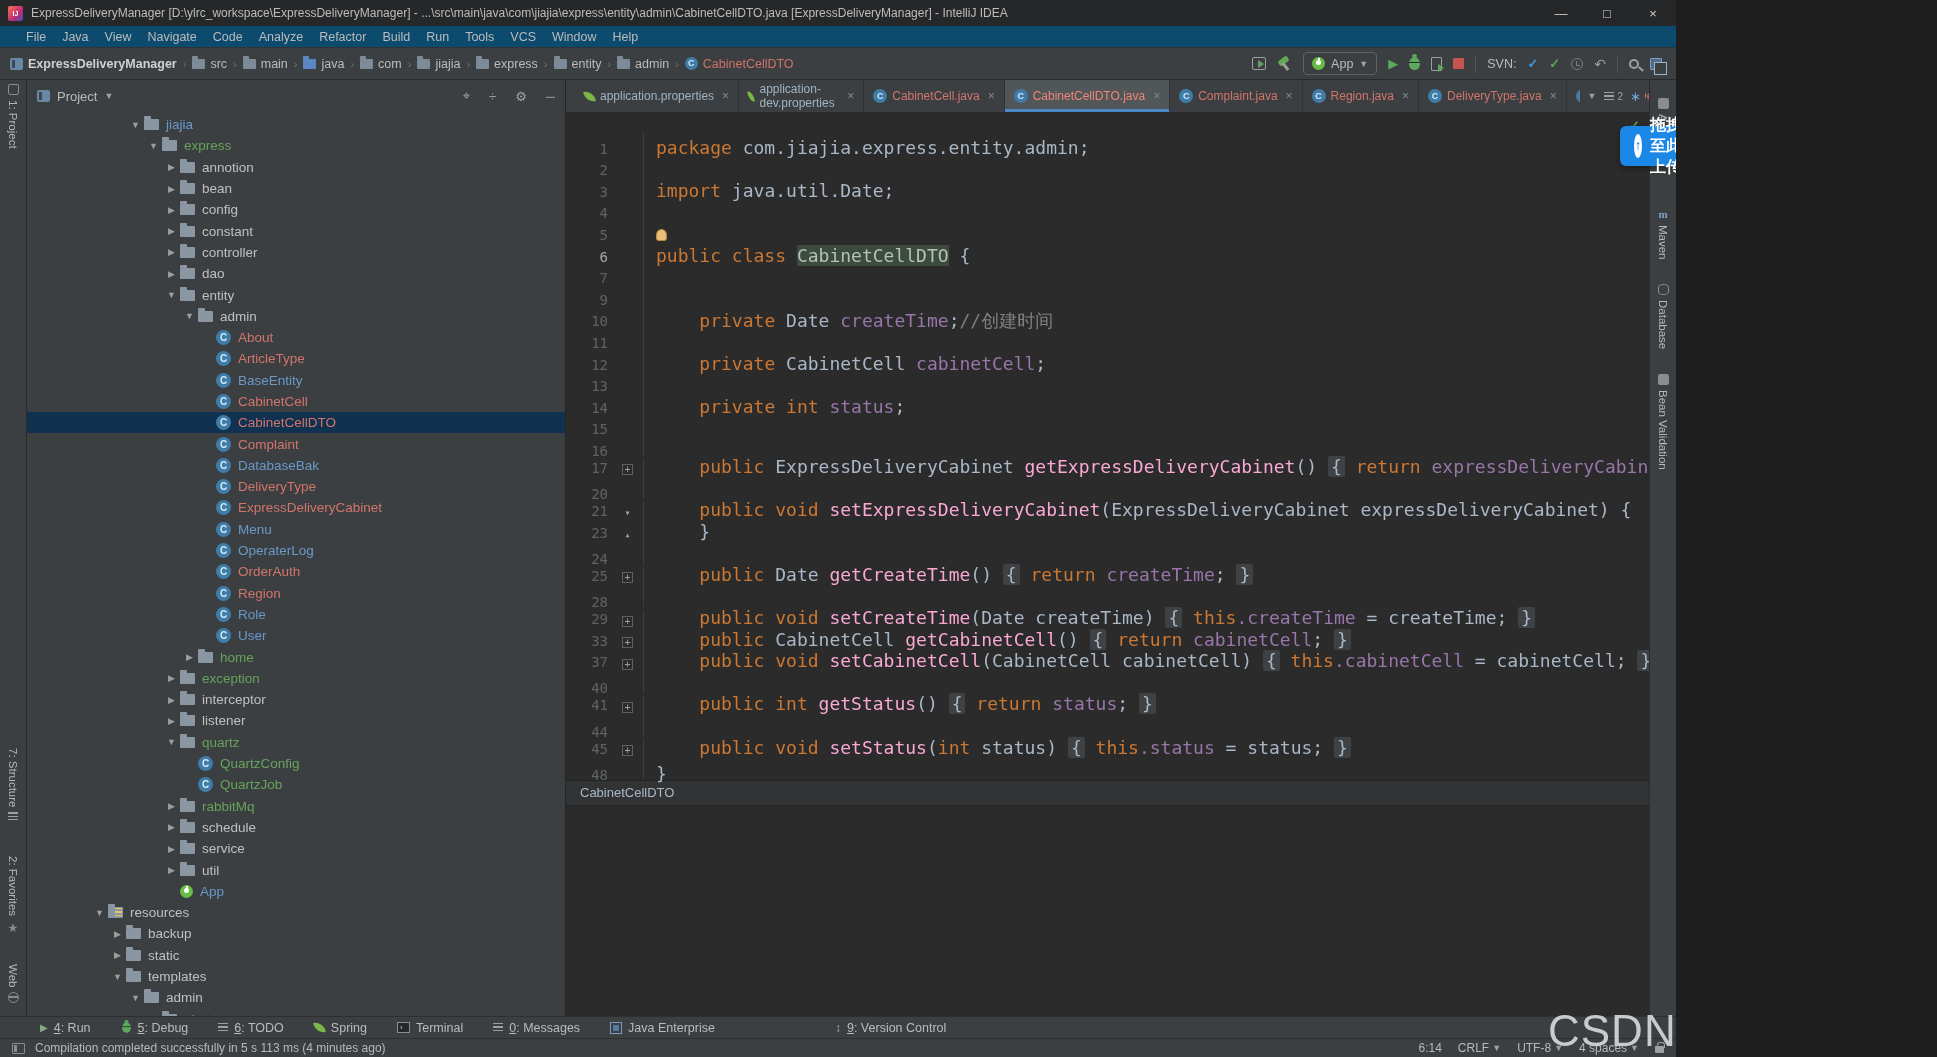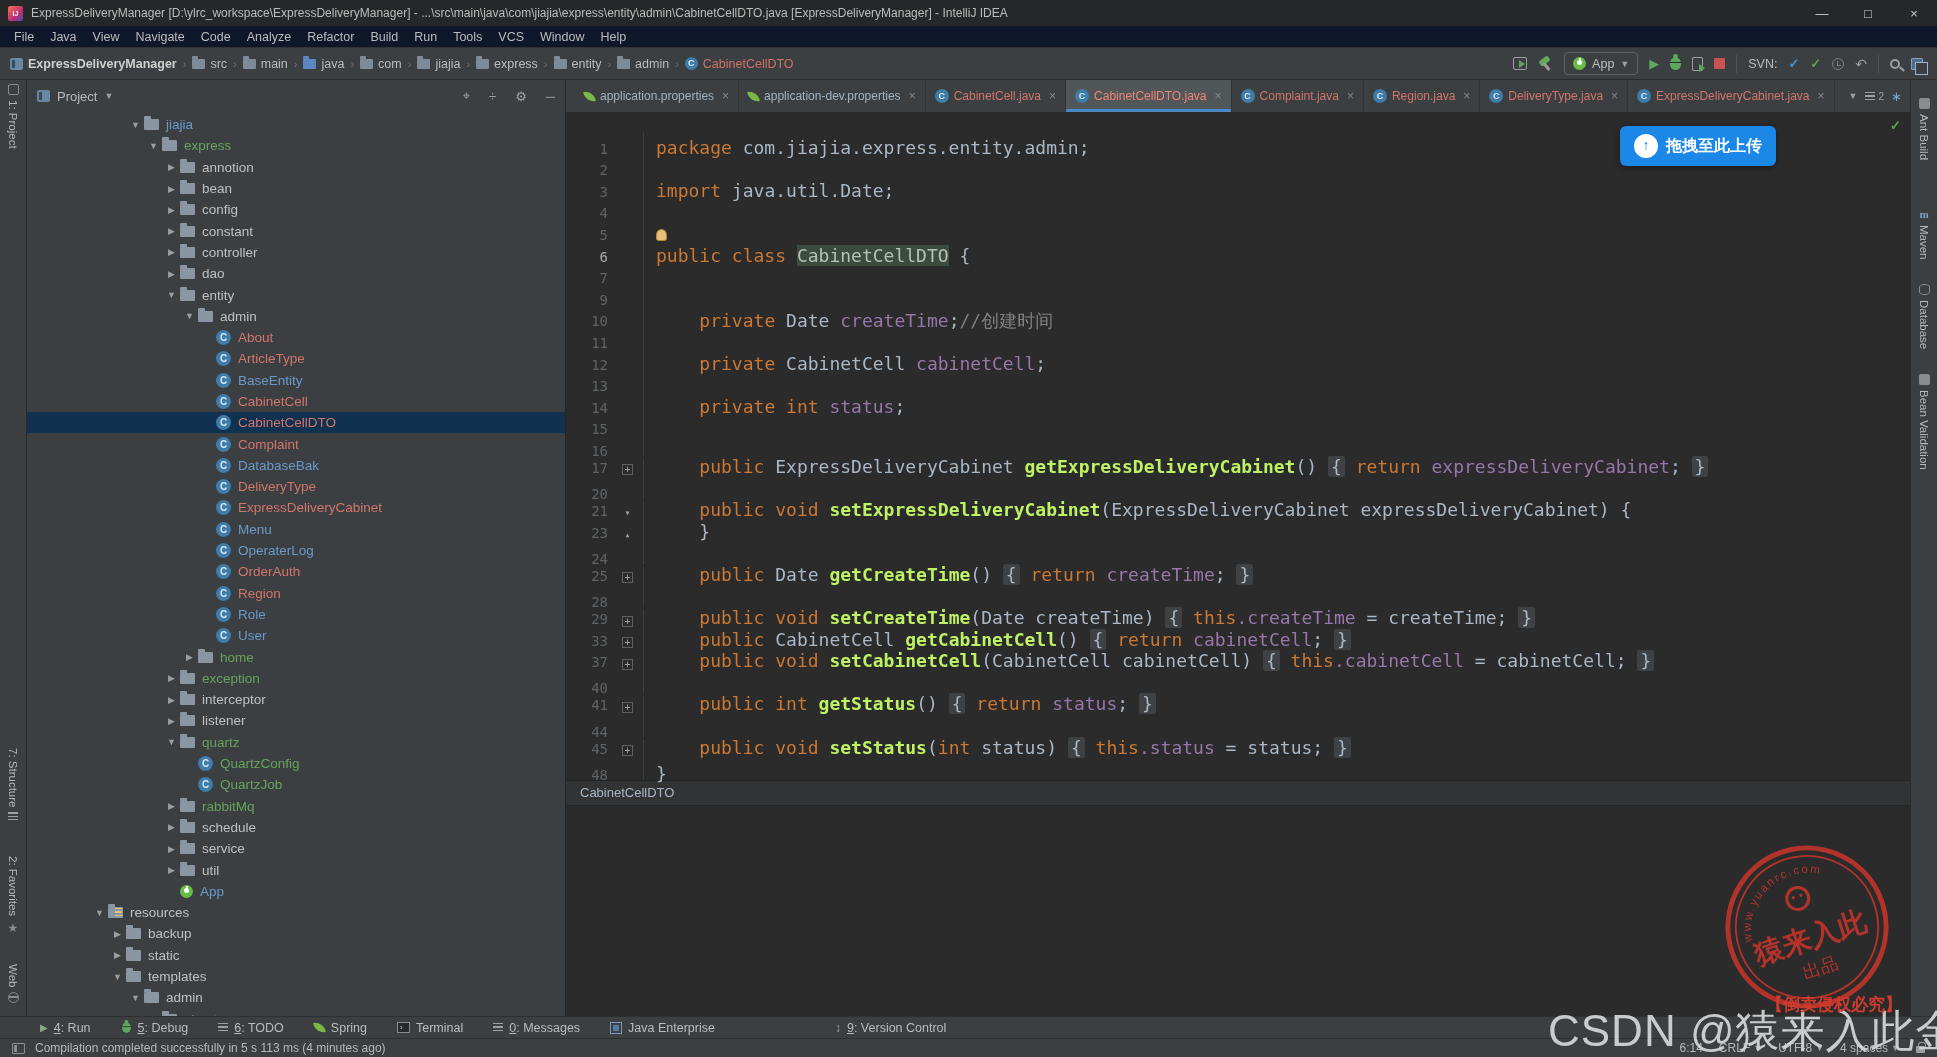--- a/index.html
+++ b/index.html
@@ -1,29 +1,29 @@
 <!DOCTYPE html>
 <html><head>
 <meta charset="utf-8">
 <style>
   *{margin:0;padding:0;box-sizing:border-box}
   body{background:#1e1e1e;font-family:"Liberation Sans",sans-serif}
-  .win{position:relative;width:1937px;height:1057px;overflow:hidden;background:#3c3f41;user-select:none}
+  .win{position:relative;width:1676px;height:1057px;overflow:hidden;background:#3c3f41;user-select:none}
 
   
   .titlebar{position:absolute;top:0;left:0;right:0;height:26px;background:#262728;color:#bcbcbc;
     display:flex;align-items:center;font-size:12px;padding-left:8px;gap:8px}
   .applogo{width:15px;height:15px;border-radius:2px;background:linear-gradient(135deg,#f9704c,#c02d76 60%,#3f51b5);
     color:#fff;font-size:7px;font-weight:bold;display:flex;align-items:center;justify-content:center}
   .wctrls{margin-left:auto;display:flex;height:26px}
   .wbtn{width:46px;display:flex;align-items:center;justify-content:center;color:#cfcfcf;font-size:13px}
 
   
-  .menubar{position:absolute;top:26px;left:0;right:0;height:22px;background:#0f172a;border-bottom:1px solid #323334;
-    display:flex;align-items:center;color:#bbbbbb;font-size:12.5px;padding-left:6px}
+  .menubar{position:absolute;top:26px;left:0;right:0;height:22px;background:#0c4a6e;border-bottom:1px solid #323334;
+    display:flex;align-items:center;color:#bbbbbb;font-size:12.5px;padding-left:18px}
   .menu-item{padding:0 8px;height:100%;display:flex;align-items:center;cursor:default}
 
   
   .navbar{position:absolute;top:48px;left:0;right:0;height:32px;background:#3c3f41;border-bottom:1px solid #2a2b2c;
     display:flex;align-items:center;padding:0 14px 0 10px;color:#bbbbbb;font-size:12.5px}
   .bc{display:flex;align-items:center;gap:6px;white-space:nowrap}
   .bc-item{display:flex;align-items:center;gap:5px}
   .bc-sep{color:#6e7173;font-size:11px}
   .bc-root{font-weight:bold;color:#d0d0d0}
   .bc-last{color:#cf7268}
@@ -107,21 +107,21 @@
   .tab-extra{position:absolute;right:4px;top:0;height:32px;display:flex;align-items:center;gap:7px;background:#3c3f41;padding:0 4px 0 8px;color:#9da0a2}
   .tab-extra .cnt{font-size:10px;margin-left:-3px}
   .tab-extra .ast{color:#6fa8dc;font-size:13px}
 
   .codewrap{flex:none;padding-top:20px;position:relative}
   .cl{height:21.6px;line-height:21.6px;white-space:pre;font-family:"DejaVu Sans Mono",monospace;font-size:18px;color:#a9b7c6}
   .ln{display:inline-block;width:46px;text-align:right;color:#606366;font-size:14px;padding-right:4px}
   .cl.caret .ln{color:#a8a8a8}
   .fold{display:inline-block;width:32px;text-align:center;color:#9da0a2;font-size:10px;border-right:1px solid #3b3e40;margin-right:12px;height:21.6px}
   .foldbox{display:inline-block;width:11px;height:11px;line-height:9px;border:1px solid #5e6163;color:#9da0a2;font-size:10px;background:#2b2b2b;vertical-align:middle}
-  .tk.k{color:#cc7832}.tk.p{color:#a9b7c6}.tk.f{color:#9876aa}.tk.m{color:#bef264;font-weight:bold}
+  .tk.k{color:#cc7832}.tk.p{color:#a9b7c6}.tk.f{color:#9876aa}.tk.m{color:#f9a8d4;font-weight:normal}
   .tk.c{color:#808080}.tk.b{background:#3e4245;border-radius:2px;padding:0 3px;color:#a9b7c6}
   .tk.h{background:#3b4b3d;color:#b6c2b8}
   .bulb{display:inline-block;width:11px;height:12px;border-radius:50% 50% 3px 3px;background:#e8c07c;border:1px solid #b8893a;vertical-align:middle}
   .crumbbar{height:26px;background:#313335;border-top:1px solid #232525;border-bottom:1px solid #232525;
     display:flex;align-items:center;padding-left:14px;font-size:13px;color:#a9b7c6;flex:none}
   .editor-rest{flex:1;background:#2b2b2b}
   .inspect{position:absolute;top:38px;right:9px;color:#57a64a;font-size:13px;font-weight:bold}
 
   
   .bottombar{position:absolute;left:0;right:0;bottom:19px;height:22px;background:#3c3f41;border-top:1px solid #2e2f31;

